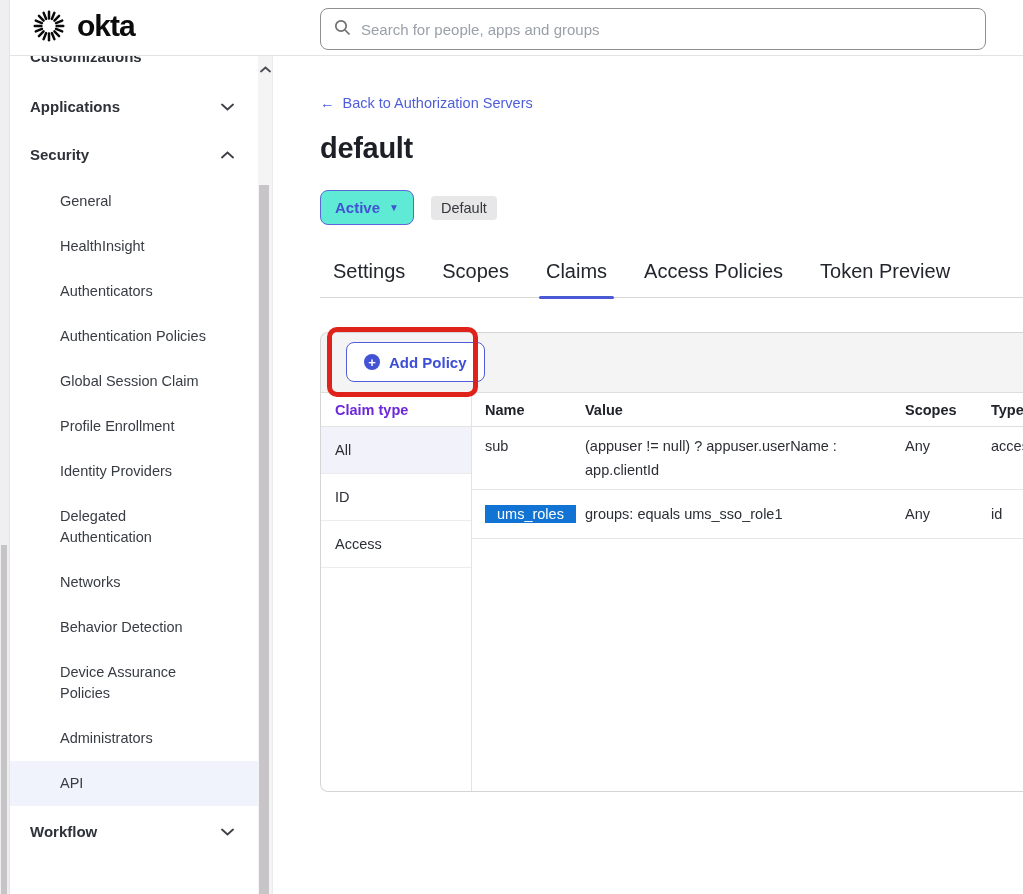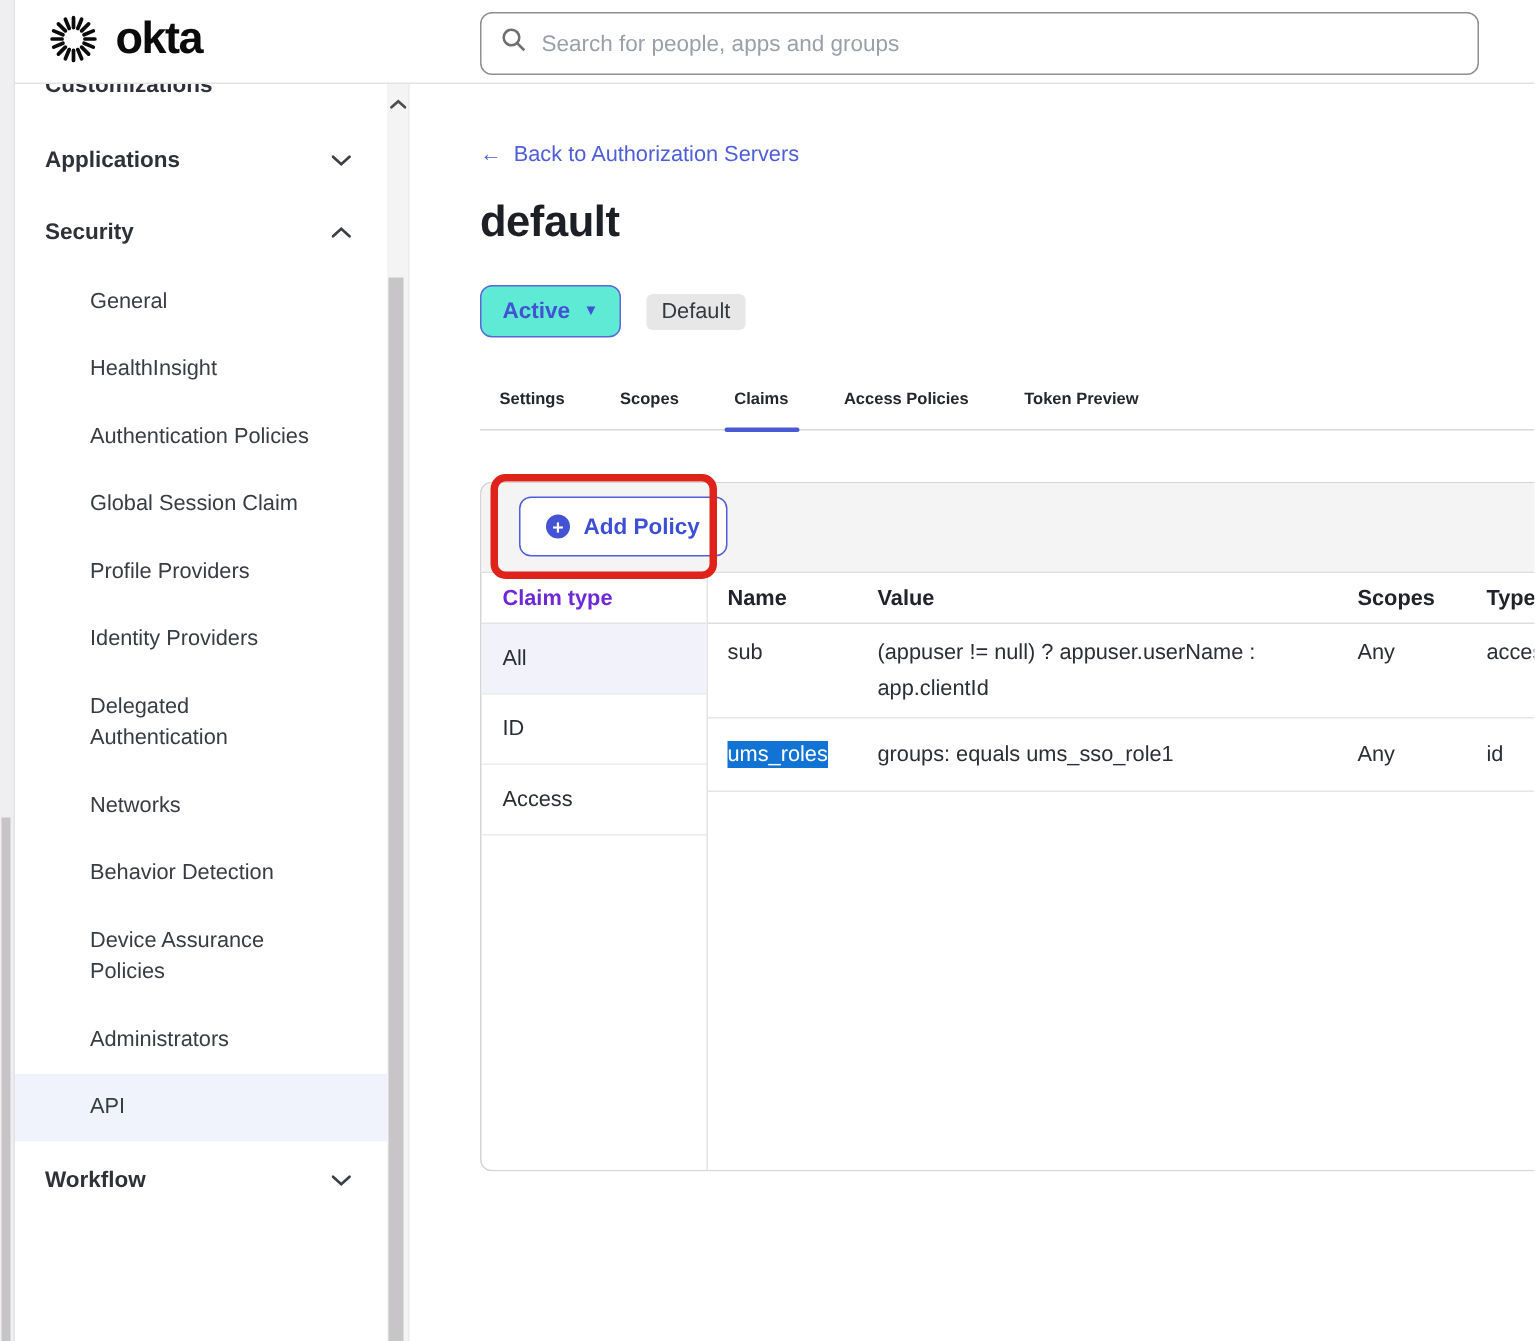--- a/index.html
+++ b/index.html
@@ -48,21 +48,21 @@
     cursor:pointer; text-decoration:none; }
   .page-title { margin-top:20px; font-size:29px; font-weight:600; color:#1c1f25; letter-spacing:-0.3px; }
   .status-row { margin-top:25px; display:flex; align-items:center; gap:17px; }
   .btn-active { display:inline-flex; align-items:center; gap:9px; background:#5eead4;
     border:1.5px solid #5b66d9; border-radius:8px; padding:8px 14px; color:#4352d3;
     font-weight:700; font-size:15px; cursor:pointer; font-family:inherit; }
   .btn-active .caret { font-size:10px; color:#4352d3; }
   .badge { background:#e7e7e8; border-radius:4px; padding:4px 10px; font-size:14.5px; color:#35383e; }
 
   .tabs { margin-top:35px; display:flex; gap:23px; border-bottom:1px solid #d8d8d8; padding-left:6px; }
-  .tab { padding:0 7px 14px; font-size:11px; font-weight:700; color:#23262d; position:relative; cursor:pointer; }
+  .tab { padding:0 7px 14px; font-size:20px; font-weight:400; color:#23262d; position:relative; cursor:pointer; }
   .tab.active::after { content:""; position:absolute; left:0; right:0; bottom:-2px; height:3px;
     background:#4a59d4; border-radius:2px; }
 
   
   .widget { position:relative; margin-top:34px; width:790px; height:460px; background:#fff;
     border:1px solid #d5d5d5; border-right:none; border-radius:8px 0 0 8px; }
   .widget-toolbar { height:60px; background:#f4f4f4; border-bottom:1px solid #dedede;
     border-radius:8px 0 0 0; position:relative; }
   .btn-add { position:absolute; left:25px; top:9px; height:40px; padding:0 17px; background:#fff;
     border:1px solid #4f5fd8; border-radius:8px; color:#3c4fd6; font-weight:700; font-size:15px;
@@ -84,21 +84,21 @@
   .t-header { display:flex; height:34px; align-items:center; border-bottom:1px solid #dedede;
     font-weight:700; font-size:14.5px; color:#202329; }
   .col-name  { width:113px; padding-left:13px; flex-shrink:0; }
   .col-value { width:320px; flex-shrink:0; }
   .col-scopes{ width:86px;  flex-shrink:0; }
   .col-type  { flex:1; min-width:90px; }
   .t-row { display:flex; align-items:flex-start; border-bottom:1px solid #e6e6e6;
     font-size:14.5px; color:#2b2e34; line-height:24px; }
   .t-row.row-sub { padding:7px 0; }
   .t-row.row-ums { padding:12px 0; }
-  .sel { background:#1173d4; color:#fff; padding:1px 0; }
+  .sel { background:#1173d4; color:#fff; padding:1px 12px; }
 </style>
 </head>
 <body>
 
 <div class="page-strip">
   <div class="page-thumb"></div>
 </div>
 
 <div class="topbar">
   <div class="logo">
@@ -153,23 +153,24 @@
     <span>Security</span>
     <span class="chev">
       <svg width="13" height="8" viewBox="0 0 13 8" fill="none" stroke="#3c3f45" stroke-width="1.8" stroke-linecap="round">
           <polyline points="1,6.5 6.5,1.5 12,6.5"></polyline>
         </svg>
     </span>
   </div>
 
   <div class="sb-item">General</div>
   <div class="sb-item">HealthInsight</div>
+  <div class="sb-item">Authenticators</div>
   <div class="sb-item">Authentication Policies</div>
   <div class="sb-item">Global Session Claim</div>
-  <div class="sb-item">Profile Providers</div>
+  <div class="sb-item">Profile Enrollment</div>
   <div class="sb-item">Identity Providers</div>
   <div class="sb-item">Delegated
 Authentication</div>
   <div class="sb-item">Networks</div>
   <div class="sb-item">Behavior Detection</div>
   <div class="sb-item">Device Assurance
 Policies</div>
   <div class="sb-item">Administrators</div>
   <div class="sb-item selected">API</div>
 

